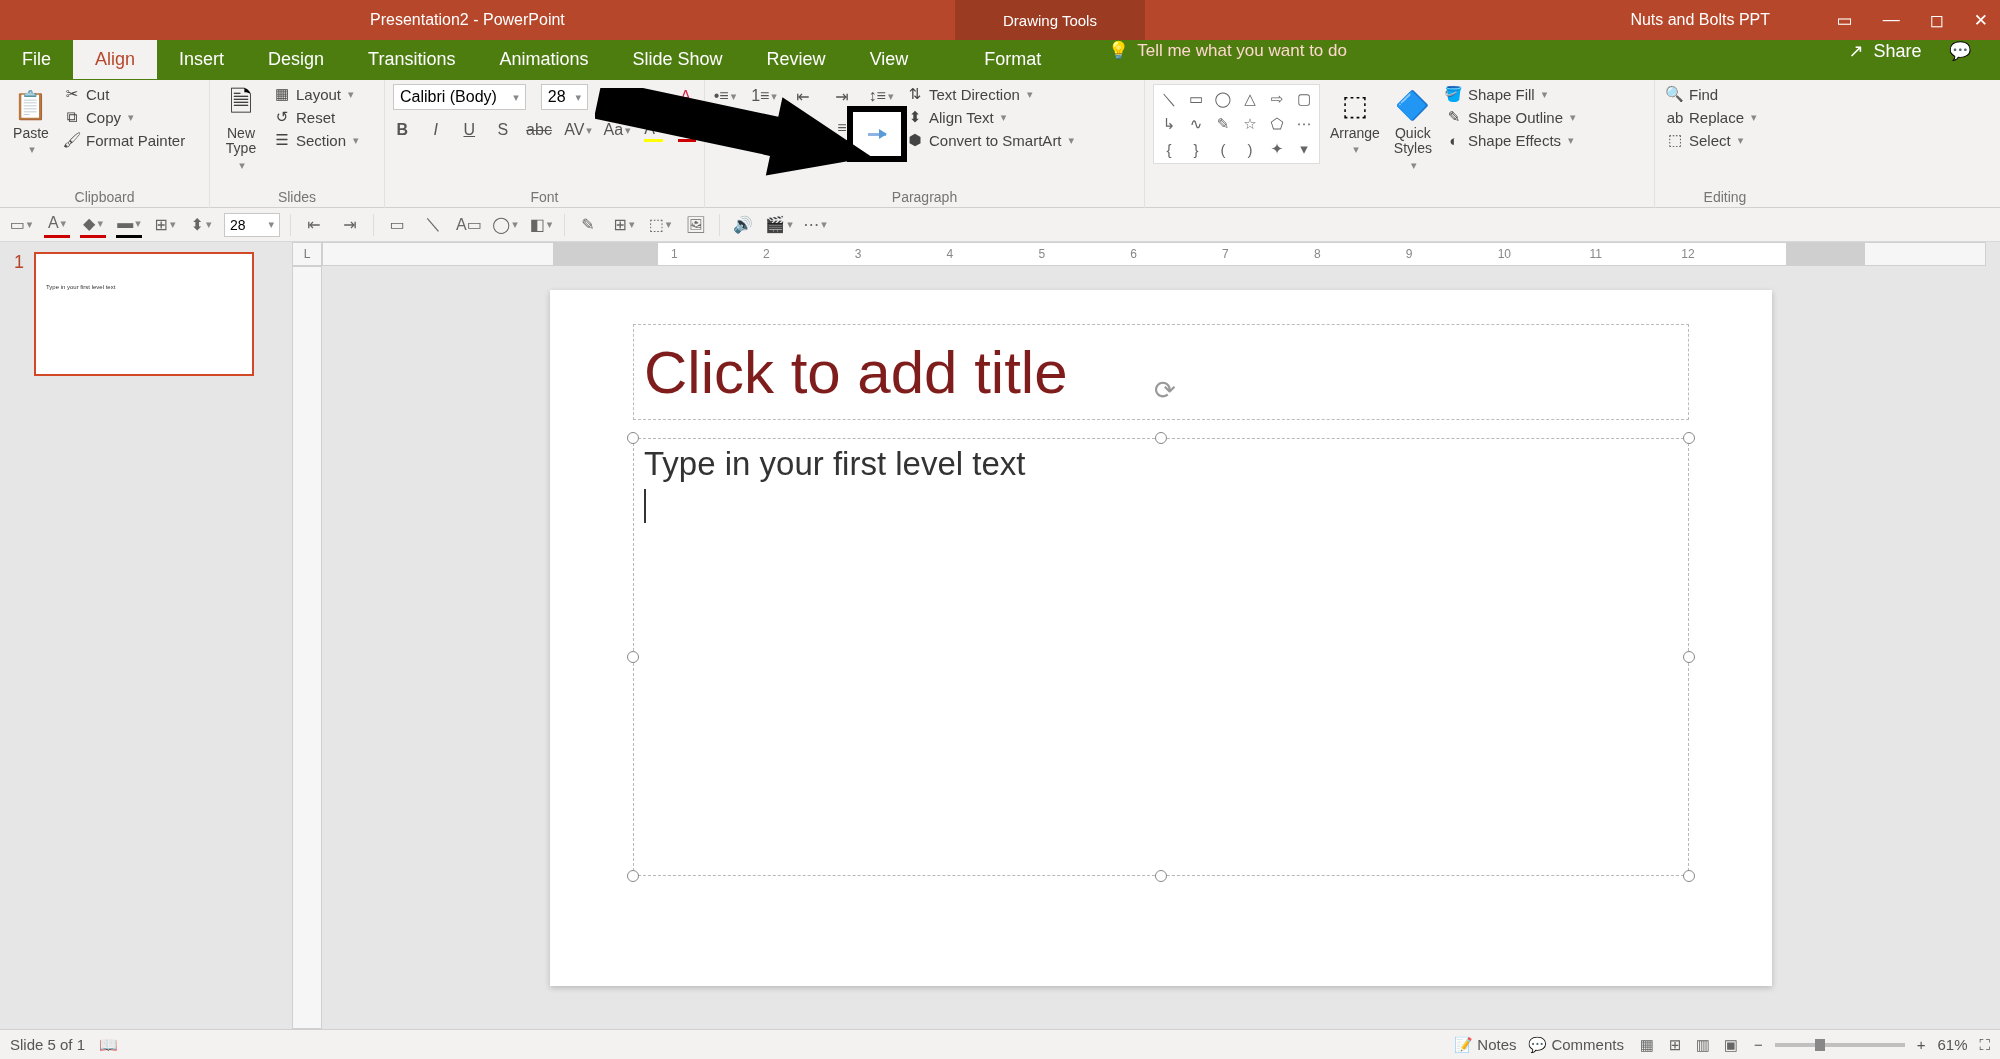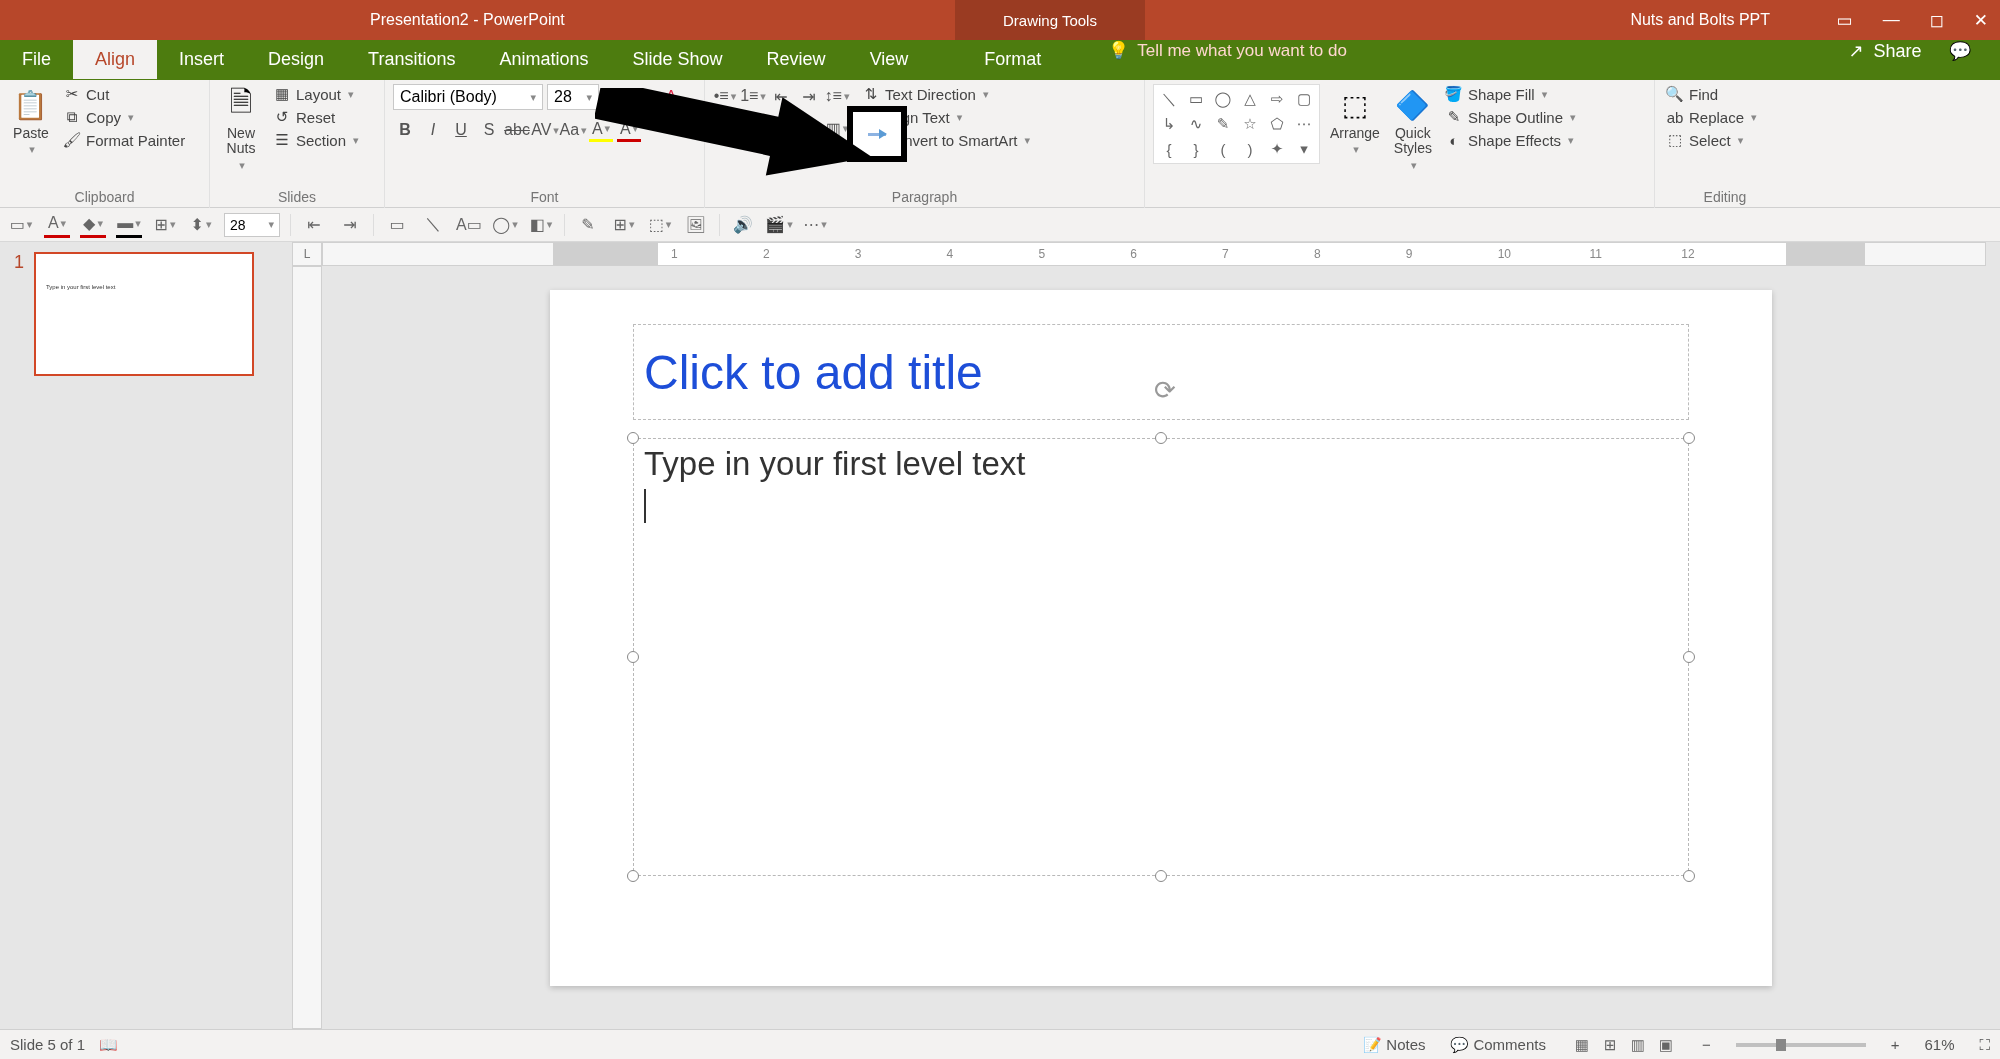--- a/index.html
+++ b/index.html
@@ -18,21 +18,21 @@
 .ribbon{height:128px;background:#f3f2f1;border-bottom:1px solid #d0d0d0;display:flex;position:relative}
 .group{border-right:1px solid #e1e1e1;padding:4px 8px 0 8px;display:flex;flex-direction:column;justify-content:space-between;height:128px}
 .group-label{font-size:14px;color:#757575;text-align:center;padding-bottom:3px}
 .group-body{display:flex;gap:6px;align-items:flex-start}
 .big-btn{display:flex;flex-direction:column;align-items:center;gap:2px;cursor:pointer;padding:2px 4px}
 .big-btn .ico{width:38px;height:38px;display:flex;align-items:center;justify-content:center;font-size:28px}
 .big-btn .lbl{font-size:14px;color:#444;text-align:center;line-height:1.1}
 .small-list{display:flex;flex-direction:column;gap:3px}
 .small-item{display:flex;align-items:center;gap:5px;font-size:15px;color:#444;cursor:pointer;padding:1px 3px}
 .small-item .si{width:18px;height:18px;display:inline-flex;align-items:center;justify-content:center;font-size:15px}
-.font-row{display:flex;gap:4px;align-items:center}
+.font-row{display:flex;gap:15px;align-items:center}
 .font-combo{border:1px solid #c8c8c8;background:#fff;height:26px;font-size:16px;padding:0 6px;display:flex;align-items:center}
 .icon-btn{width:24px;height:24px;display:inline-flex;align-items:center;justify-content:center;cursor:pointer;font-size:16px;color:#555}
 .shapes-grid{display:grid;grid-template-columns:repeat(6,24px);grid-template-rows:repeat(3,22px);gap:3px;border:1px solid #ddd;background:#fff;padding:3px}
 .shape-cell{display:flex;align-items:center;justify-content:center;font-size:15px;color:#666}
 .qat{height:34px;background:#f3f2f1;border-bottom:1px solid #d8d8d8;display:flex;align-items:center;gap:10px;padding:0 8px}
 .qat .qbtn{width:26px;height:26px;display:inline-flex;align-items:center;justify-content:center;cursor:pointer;color:#666}
 .qat .qcombo{border:1px solid #c8c8c8;background:#fff;width:56px;height:24px;display:flex;align-items:center;padding:0 5px;font-size:14px}
 .workspace{position:absolute;top:242px;left:0;right:0;bottom:30px;display:flex;background:#e6e6e6}
 .thumbs{width:292px;background:#e6e6e6;padding:10px 14px}
 .thumb-wrap{display:flex;gap:10px}
@@ -40,28 +40,28 @@
 .thumb{width:220px;height:124px;background:#fff;border:2px solid #d24726;display:flex;align-items:flex-start;padding:30px 10px}
 .thumb-txt{font-size:6px;color:#333}
 .ruler-area{position:relative;flex:1}
 .ruler-corner{position:absolute;left:0;top:0;width:30px;height:24px;background:#f6f6f6;border:1px solid #d0d0d0;display:flex;align-items:center;justify-content:center;font-size:12px;color:#777}
 .hruler{position:absolute;left:30px;top:0;right:14px;height:24px;background:#f6f6f6;border:1px solid #d0d0d0}
 .hruler-inner{position:absolute;left:230px;right:120px;height:100%;background:linear-gradient(90deg,#cfcfcf 0,#cfcfcf 8%,#fff 8%,#fff 94%,#cfcfcf 94%);display:flex;align-items:center;font-size:12px;color:#888}
 .hruler-inner span{position:absolute}
 .vruler{position:absolute;left:0;top:24px;width:30px;bottom:0;background:#f6f6f6;border:1px solid #d0d0d0}
 .canvas{position:absolute;left:258px;top:48px;width:1222px;height:696px;background:#fff;box-shadow:0 2px 6px rgba(0,0,0,.2)}
 .title-ph{position:absolute;left:83px;top:34px;width:1056px;height:96px;border:1px dashed #bcbcbc;display:flex;align-items:center;padding:0 10px}
-.title-ph span{font-size:48px;color:#1d4ed8}
+.title-ph span{font-size:60px;color:#7f1d1d}
 .content-ph{position:absolute;left:83px;top:148px;width:1056px;height:438px;border:1.5px dashed #b8b8b8}
 .content-txt{position:absolute;left:10px;top:6px;font-size:33px;color:#333}
 .cursor{position:absolute;left:10px;top:50px;width:2px;height:34px;background:#333}
 .handle{position:absolute;width:12px;height:12px;border:1.5px solid #888;background:#fff;border-radius:50%}
 .rot-icon{position:absolute;left:520px;top:-64px;width:28px;height:28px;color:#999;font-size:26px}
 .statusbar{position:absolute;left:0;right:0;bottom:0;height:30px;background:#f3f2f1;border-top:1px solid #d0d0d0;display:flex;align-items:center;font-size:15px;color:#555;padding:0 10px;justify-content:space-between}
-.status-right{display:flex;align-items:center;gap:25px}
+.status-right{display:flex;align-items:center;gap:12px}
 .view-btns{display:flex;gap:6px}
 .view-btns span{width:22px;height:22px;display:inline-flex;align-items:center;justify-content:center;cursor:pointer;color:#666}
 .zoom-slider{width:130px;height:4px;background:#c0c0c0;position:relative}
 .zoom-slider .zthumb{position:absolute;left:40px;top:-4px;width:10px;height:12px;background:#888}
 .big-arrow{position:absolute;left:595px;top:88px;z-index:50}
 .hi-box{position:absolute;left:847px;top:106px;width:60px;height:56px;border:6px solid #000;z-index:49;background:#fff;display:flex;align-items:center;justify-content:center}
 .hi-box::before{content:"";width:18px;height:3px;background:#8db3e2}
 .hi-box::after{content:"";position:absolute;right:14px;width:0;height:0;border-left:8px solid #5b9bd5;border-top:5px solid transparent;border-bottom:5px solid transparent}
 .dd{font-size:11px;color:#888;margin-left:2px}
 .sep{width:1px;height:22px;background:#ddd}
@@ -129,21 +129,21 @@
       </div>
     </div>
     <div class="group-label">Clipboard</div>
   </div>
 
   <div class="group" style="width:175px">
     <div class="group-body">
       <div class="big-btn">
         <div class="ico">🗎</div>
         <div class="lbl" style="white-space:pre">New
-Nuts</div>
+Type</div>
         <span class="dd">▾</span>
       </div>
       <div class="small-list">
         <div class="small-item">
             <span class="si">▦</span>
             <span>Layout</span>
             <span class="dd">▾</span>
           </div>
         <div class="small-item">
             <span class="si">↺</span>

